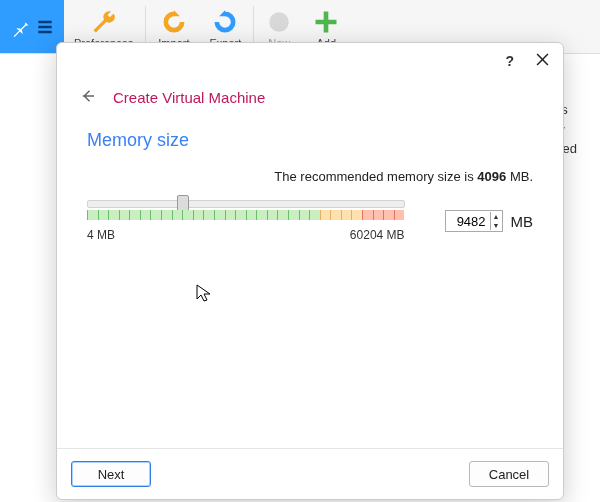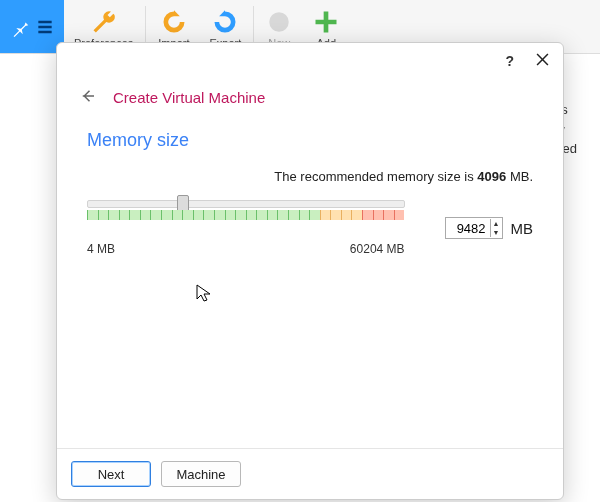--- a/index.html
+++ b/index.html
@@ -132,21 +132,21 @@
     background: #dcdcdc;
     border: 1px solid #9a9a9a;
     border-radius: 2px;
     transform: translateX(-50%);
   }
   .range-labels {
     display: flex;
     justify-content: space-between;
     font-size: 12px;
     color: #333;
-    margin-top: 20px;
+    margin-top: 6px;
   }
   .spin {
     display: flex;
     align-items: center;
     gap: 4px;
     padding-left: 30px;
   }
   .spin-box {
     display: flex;
     align-items: center;
@@ -176,21 +176,21 @@
   }
   .mb-lbl { font-size: 15px; margin-left: 4px; }
   .cursor {
     position: absolute;
     z-index: 20;
     pointer-events: none;
   }
   .footer {
     border-top: 1px solid #e5e5e5;
     display: flex;
-    justify-content: flex-start;
+    justify-content: space-between;
     padding: 12px 14px;
     gap: 10px;
   }
   .btn {
     min-width: 80px;
     height: 26px;
     border: 1px solid #b8b8b8;
     background: #fdfdfd;
     border-radius: 3px;
     font-size: 13px;
@@ -341,19 +341,19 @@
             <span>▼</span>
           </div>
         </div>
         <span class="mb-lbl">MB</span>
       </div>
     </div>
   </div>
 
   <div class="footer">
     <button class="btn primary">Next</button>
-    <button class="btn">Machine</button>
+    <button class="btn">Cancel</button>
   </div>
 </div>
 
 <svg class="cursor" style="left:195px; top:283px" width="20" height="20" viewBox="0 0 20 20">
   <path fill="#fff" stroke="#000" stroke-width="1" d="M2 2l0 14 4-4 3 6 3-1-3-6 6 0z"></path>
 </svg>
 
 </body></html>

